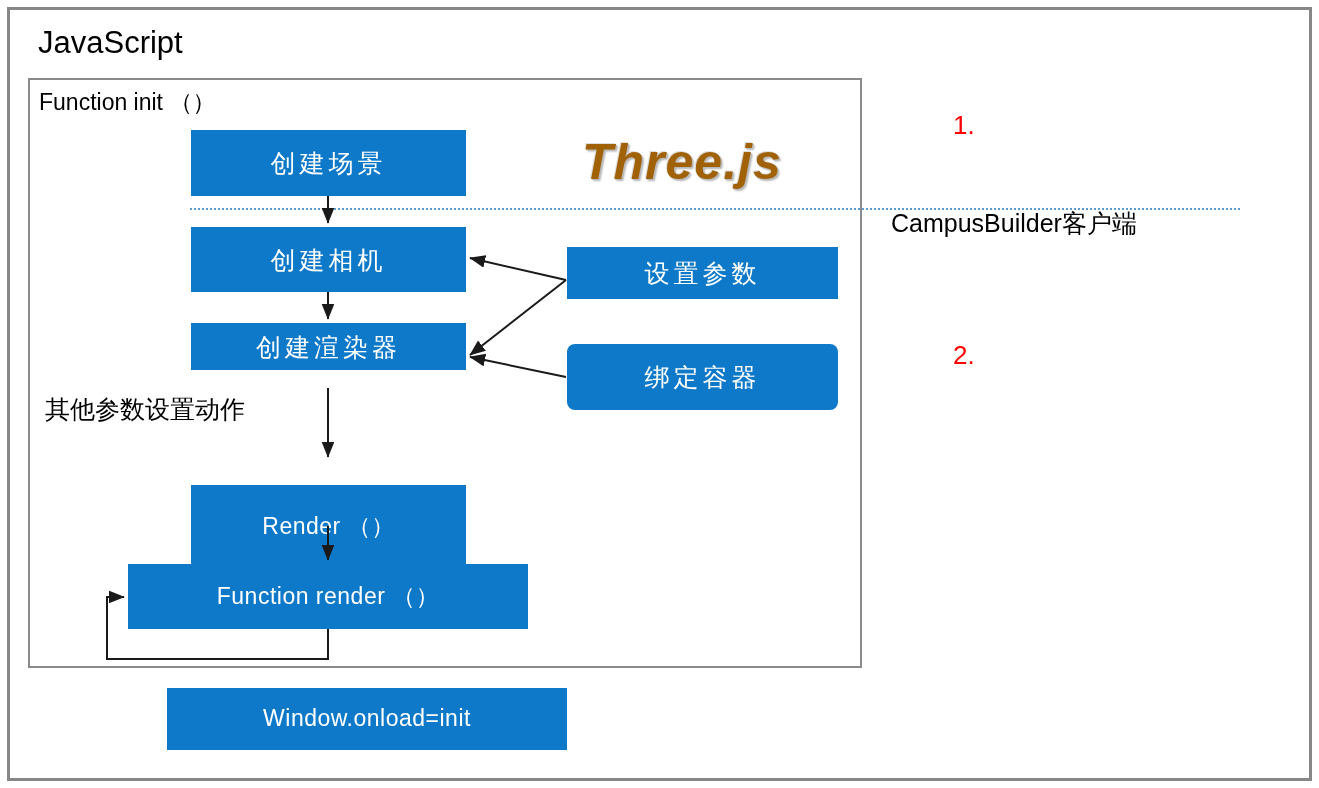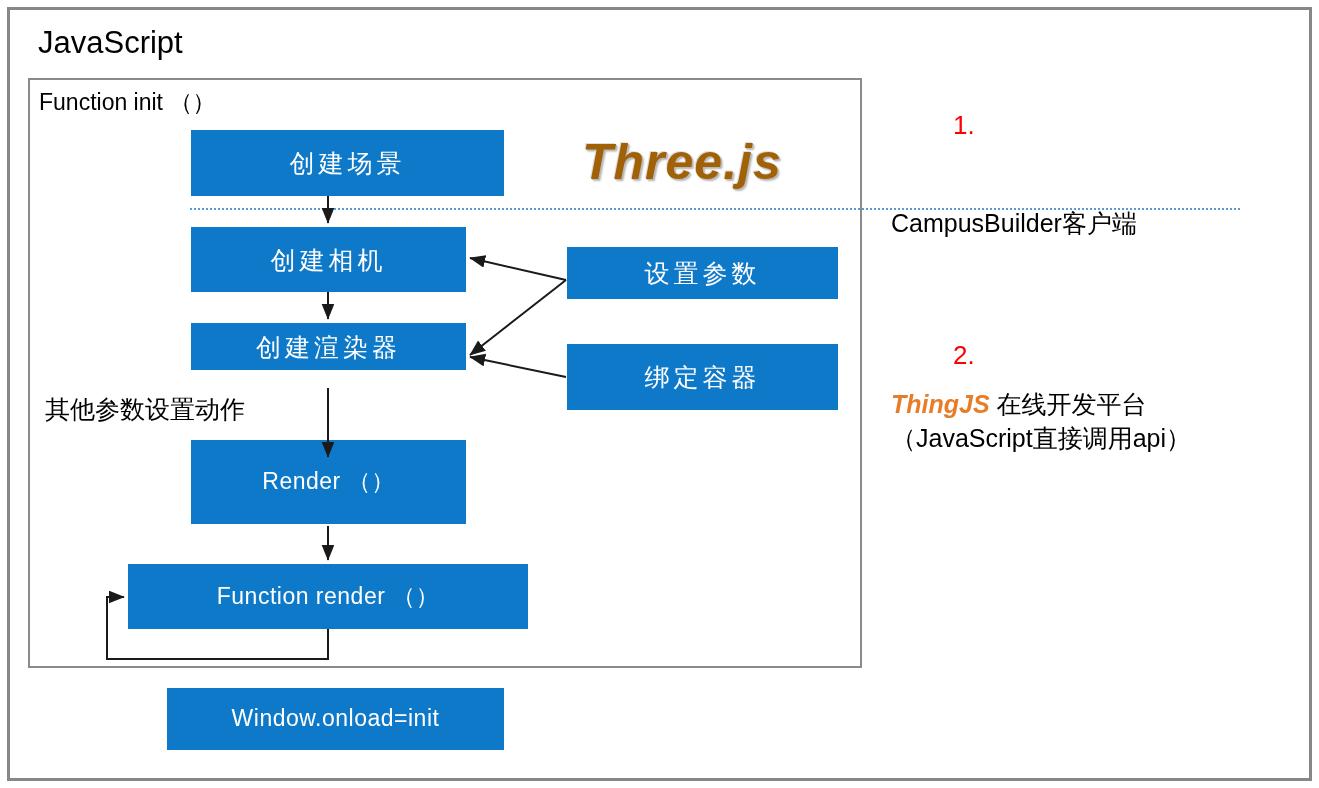--- a/index.html
+++ b/index.html
@@ -162,46 +162,42 @@
 
   <div class="init-frame"></div>
   <div class="init-label">Function init （）</div>
 
   <div class="watermark">Three.js</div>
 
   <div class="divider"></div>
 
   <div class="other-params-label">其他参数设置动作</div>
 
-  <div class="box cjk" style="left:191px; top:130px; width:313px; height:66px;">创建场景</div>
+  <div class="box cjk" style="left:191px; top:130px; width:275px; height:66px;">创建场景</div>
 
   <div class="box cjk" style="left:191px; top:227px; width:275px; height:65px;">创建相机</div>
 
   <div class="box cjk" style="left:191px; top:323px; width:275px; height:47px;">创建渲染器</div>
 
-  <div class="box" style="left:191px; top:440px; width:275px; height:84px;">Render （）</div>
+  <div class="box" style="left:191px; top:485px; width:275px; height:84px;">Render （）</div>
 
   <div class="box" style="left:128px; top:564px; width:400px; height:65px;">Function render （）</div>
 
   <div class="box cjk" style="left:567px; top:247px; width:271px; height:52px;">设置参数</div>
 
-  <div class="box cjk" style="left:567px; top:344px; width:271px; height:66px;">绑定容器</div>
-
-  <div class="box" style="left:167px; top:688px; width:337px; height:62px;">Window.onload=init</div>
+  <div class="box cjk" style="left:567px; top:344px; width:271px; height:66px;border-radius:8px;">绑定容器</div>
+
+  <div class="box" style="left:167px; top:688px; width:400px; height:62px;">Window.onload=init</div>
 
   <div class="num-marker" style="left:953px; top:112px;">1.</div>
   <div class="note-text" style="left:891px; top:160px;margin-top:47px;">
     <span>CampusBuilder客户端</span>
   </div>
 
   <div class="num-marker" style="left:953px; top:342px;"><span>2.</span></div>
-  <div class="note-text" style="left:891px; top:388px;">
-    <div><span class="brand">ThingJS</span><span> 在线开发平台</span></div>
-    <div>（JavaScript直接调用api）</div>
-  </div>
 
   <svg class="connectors" viewBox="0 0 1319 788" xmlns="http://www.w3.org/2000/svg">
     <defs>
       <marker id="arrowhead" markerWidth="9" markerHeight="9" refX="7.6" refY="3.2" orient="auto" markerUnits="strokeWidth">
         <path d="M0,0 L8,3.2 L0,6.4 Z" fill="#1A1A1A"></path>
       </marker>
     </defs>
 
     <g>
       <line x1="328" y1="196" x2="328" y2="223" stroke="#1A1A1A" stroke-width="2" marker-end="url(#arrowhead)"></line>

